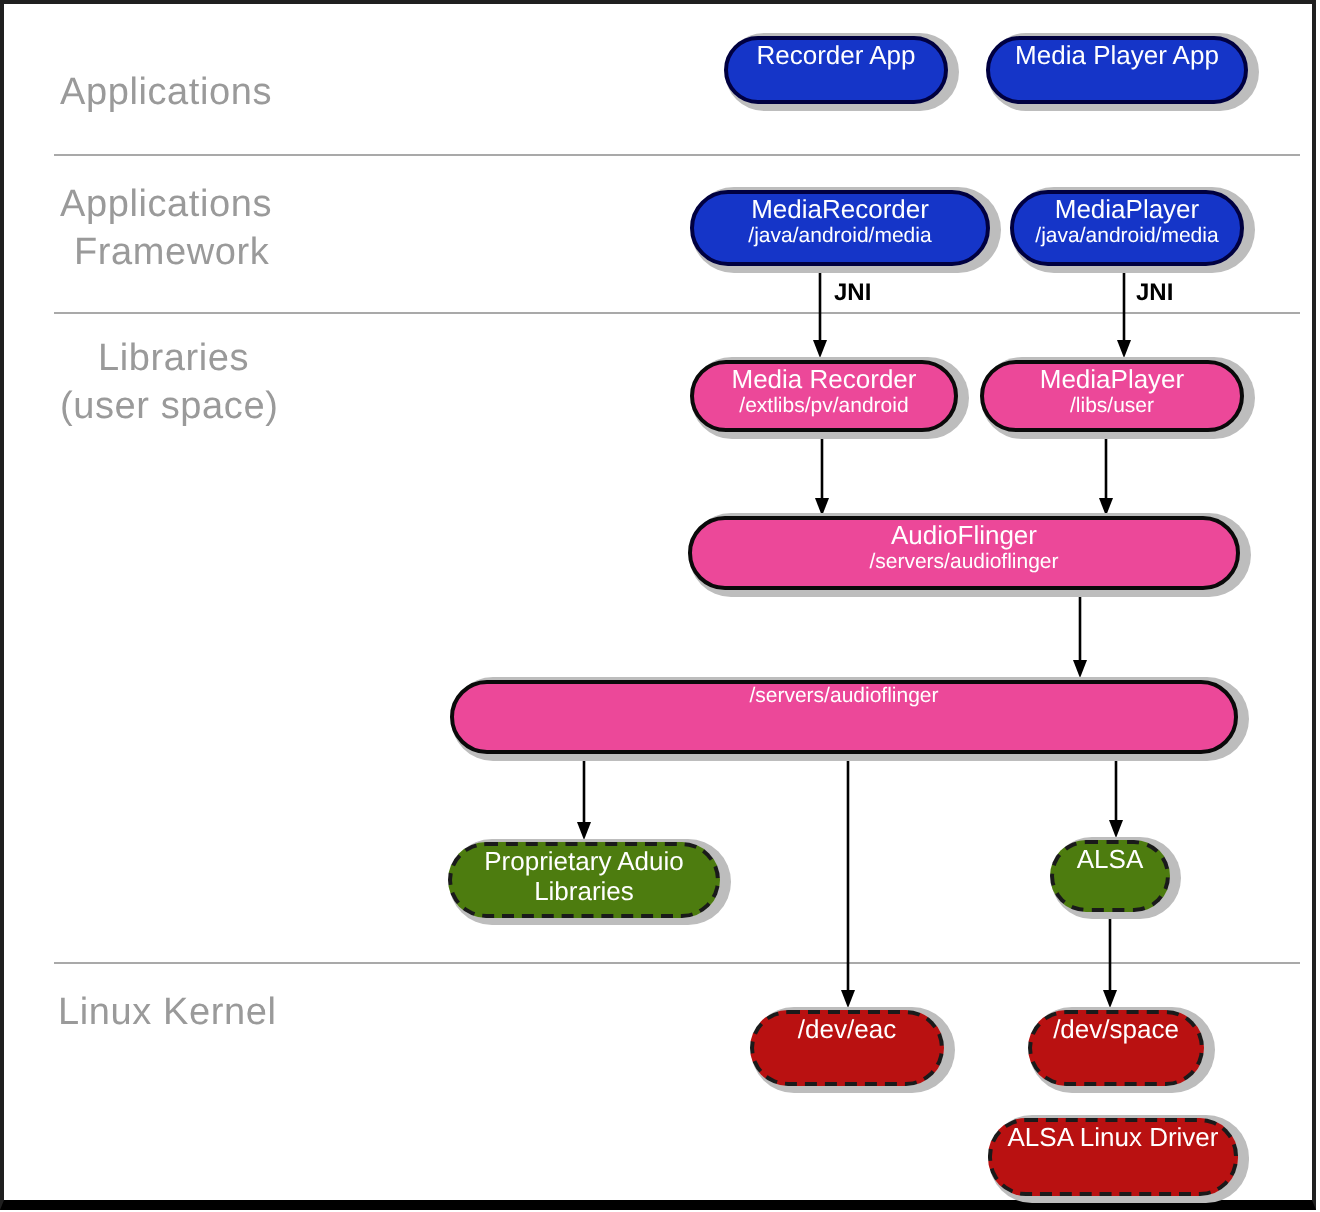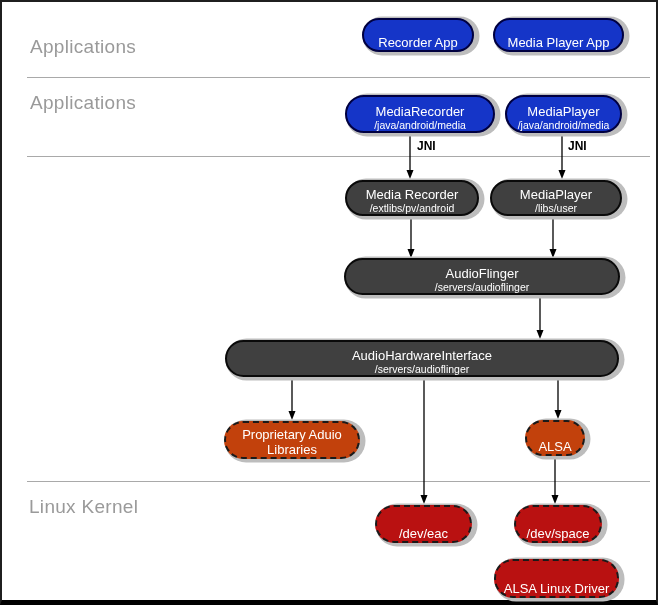--- a/index.html
+++ b/index.html
@@ -13,28 +13,28 @@
   .divider.d1{top:75px;} .divider.d2{top:154px;} .divider.d3{top:479px;}
 
   .section-label{position:absolute;color:#9a9a9a;font-size:19px;line-height:24px;letter-spacing:.3px;}
   .lbl-applications{left:28px;top:33px;}
   .lbl-framework{left:28px;top:89px;}
   .lbl-framework .l2{padding-left:7px;}
   .lbl-libraries{left:28px;top:166px;}
   .lbl-libraries .l1{padding-left:19px;}
   .lbl-kernel{left:27px;top:493px;}
 
-  .pill{position:absolute;display:flex;flex-direction:column;align-items:center;justify-content:flex-end;
+  .pill{position:absolute;display:flex;flex-direction:column;align-items:center;justify-content:flex-start;
         border-radius:19px;color:#fff;text-align:center;box-sizing:border-box;
         box-shadow:3px 1px 0 2.5px #bdbdbd;}
   .pill .t{font-size:13px;line-height:15px;}
   .pill .p{font-size:10.5px;line-height:12px;}
   .blue{background:#1535c8;border:2px solid #000040;}
-  .green{background:#404040;border:2px solid #0a0a0a;}
-  .green-dashed{background:#c2410c;border:2px dashed #1a1a1a;}
+  .green{background:#ec4899;border:2px solid #0a0a0a;}
+  .green-dashed{background:#4d7c0f;border:2px dashed #1a1a1a;}
   .red-dashed{background:#b91111;border:2px dashed #1a1a1a;}
 
   .n-recorder-app{left:360px;top:16px;width:112px;height:34px;}
   .n-media-player-app{left:491px;top:16px;width:131px;height:34px;}
   .n-media-recorder-fw{left:343px;top:93px;width:150px;height:38px;}
   .n-media-player-fw{left:503px;top:93px;width:117px;height:38px;}
   .n-media-recorder-lib{left:343px;top:178px;width:134px;height:36px;}
   .n-media-player-lib{left:488px;top:178px;width:132px;height:36px;}
   .n-audioflinger{left:342px;top:256px;width:276px;height:37px;}
   .n-ahi{left:223px;top:338px;width:394px;height:37px;}
@@ -57,20 +57,25 @@
 
 <div class="frame">
 
   <div class="divider d1"></div>
   <div class="divider d2"></div>
   <div class="divider d3"></div>
 
   <div class="section-label lbl-applications">Applications</div>
   <div class="section-label lbl-framework">
     <div class="l1">Applications</div>
+    <div class="l2">Framework</div>
+  </div>
+  <div class="section-label lbl-libraries">
+    <div class="l1">Libraries</div>
+    <div class="l2">(user space)</div>
   </div>
   <div class="section-label lbl-kernel">Linux Kernel</div>
 
   <svg class="arrows">
     <g>
       <line x1="408" y1="131" x2="408" y2="170"></line>
         <polygon points="404.5,168 411.5,168 408,177"></polygon>
     </g>
     <g>
       <line x1="560" y1="131" x2="560" y2="170"></line>
@@ -131,21 +136,20 @@
   </div>
   <div class="pill green n-media-player-lib">
     <span class="t">MediaPlayer</span>
     <span class="p">/libs/user</span>
   </div>
   <div class="pill green n-audioflinger">
     <span class="t">AudioFlinger</span>
     <span class="p">/servers/audioflinger</span>
   </div>
   <div class="pill green n-ahi">
-    <span class="t">AudioHardwareInterface</span>
     <span class="p">/servers/audioflinger</span>
   </div>
   <div class="pill green-dashed n-proprietary">
     <span>Proprietary Aduio Libraries</span>
   </div>
   <div class="pill green-dashed n-alsa">
     <span class="t">ALSA</span>
   </div>
 
   <div class="pill red-dashed n-dev-eac">

